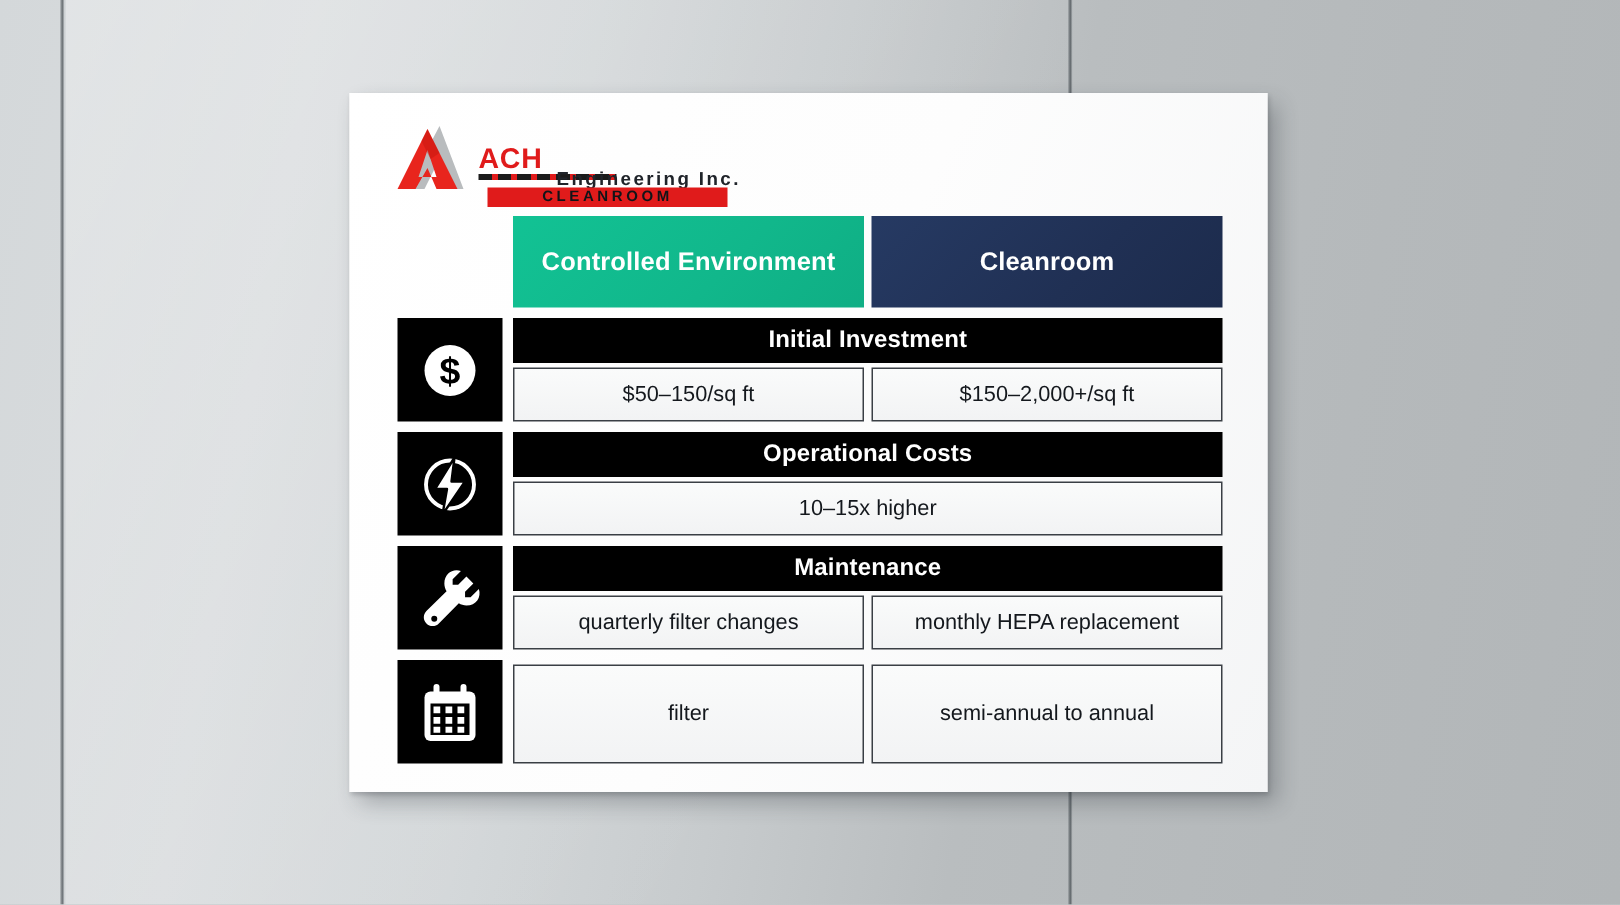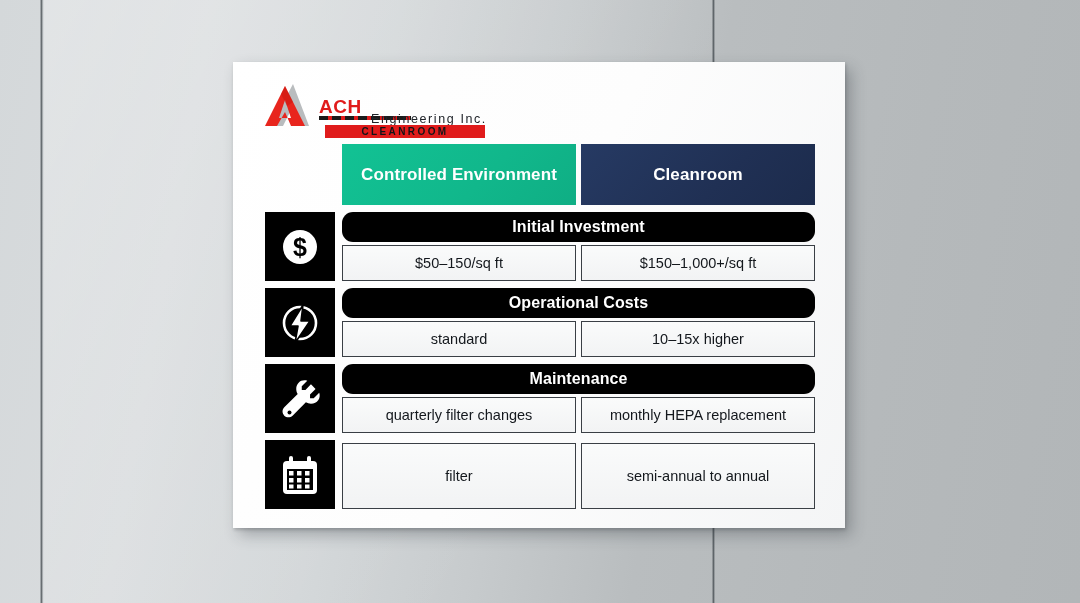--- a/index.html
+++ b/index.html
@@ -106,21 +106,21 @@
     height: 4px;
     background: repeating-linear-gradient(90deg,
        #1b1b1b 0px, #1b1b1b 9px,
        #e01b1b 9px, #e01b1b 13px);
   }
   .logo-eng {
     position: absolute;
     left: 52px;
     top: 16px;
     font-family: "Liberation Sans", sans-serif;
-    font-weight: normal;
+    font-weight: bold;
     font-size: 12.5px;
     letter-spacing: 1.6px;
     color: #20242a;
     white-space: nowrap;
   }
   .logo-cleanroom {
     position: absolute;
     left: 6px;
     top: 29px;
     width: 160px;
@@ -197,21 +197,20 @@
   .row-label {
     height: 30px;
     background: #000000;
     color: #ffffff;
     font-weight: bold;
     font-size: 16px;
     display: flex;
     align-items: center;
     justify-content: center;
     letter-spacing: .1px;
-    border-radius: 11px;
   }
   .row-values {
     flex: 1;
     display: flex;
     gap: 5px;
     padding-top: 3px;
     border-radius: 13px;
   }
   .value-cell {
     flex: 1;
@@ -273,36 +272,35 @@
           <div class="icon-cell">
             <svg width="44" height="44" viewBox="0 0 44 44">
               <circle cx="22" cy="22" r="17" fill="#ffffff"></circle>
               <text x="22" y="31" text-anchor="middle" font-family="Liberation Sans, sans-serif" font-size="25" font-weight="bold" fill="#000000">$</text>
             </svg>
           </div>
           <div class="row-body">
             <div class="row-label">Initial Investment</div>
             <div class="row-values">
               <div class="value-cell">$50–150/sq ft</div>
-              <div class="value-cell">$150–1,000+/sq ft</div>
+              <div class="value-cell">$150–2,000+/sq ft</div>
             </div>
           </div>
         </div>
 
         <div class="data-row">
           <div class="icon-cell">
             <svg width="44" height="44" viewBox="0 0 44 44">
               <circle cx="22" cy="22" r="16" fill="none" stroke="#ffffff" stroke-width="2.6"></circle>
               <polygon points="25,4 12,25 20,25 17,42 32,20 23,20" fill="#ffffff" stroke="#000000" stroke-width="1.6" stroke-linejoin="round"></polygon>
             </svg>
           </div>
           <div class="row-body">
             <div class="row-label">Operational Costs</div>
             <div class="row-values">
-              <div class="value-cell">standard</div>
               <div class="value-cell">10–15x higher</div>
             </div>
           </div>
         </div>
 
         <div class="data-row">
           <div class="icon-cell">
             <svg width="44" height="44" viewBox="0 0 44 44">
               <path d="M36 6 L30 12 L26 12 L26 8 L32 2
                        C26 0 20 4 20 11 C20 13 20.6 15 21.6 16.6

